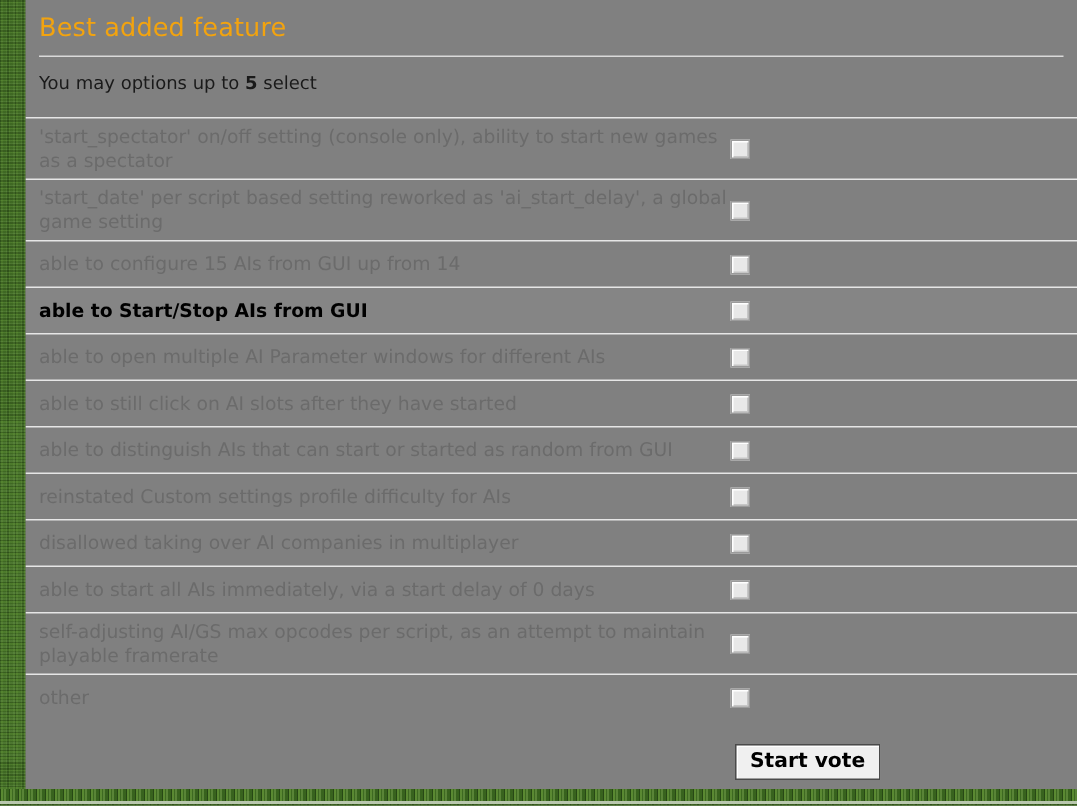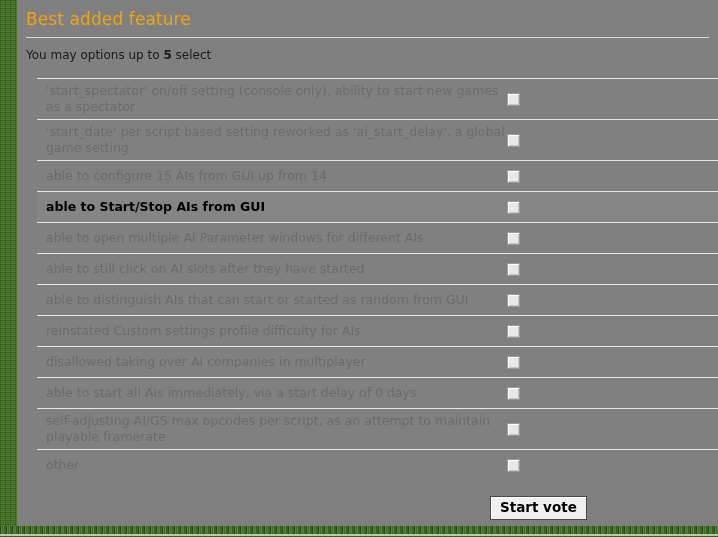--- a/index.html
+++ b/index.html
@@ -85,21 +85,20 @@
     font-size: 12px;
     line-height: 15px;
     padding: 10px 0 0 9px;
     white-space: nowrap;
   }
   .poll-subtitle b { font-weight: bold; }
 
   
   .options {
     margin-top: 15px;
-    margin-left: 20px;
   }
   .opt-row {
     position: relative;
     display: flex;
     align-items: center;
     border-top: 1px solid #e6e6e6;
     min-height: 31px;
     padding: 4px 0 4px 0;
     cursor: pointer;
   }

